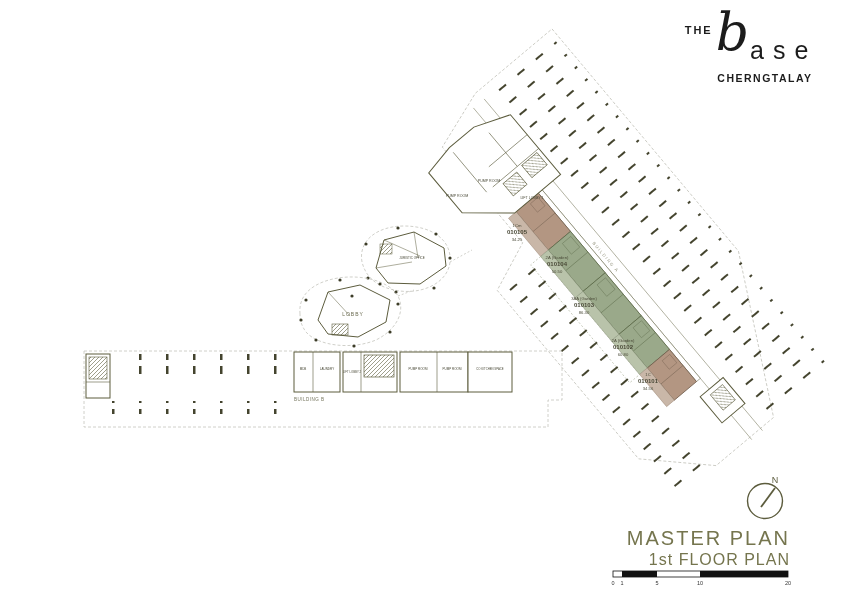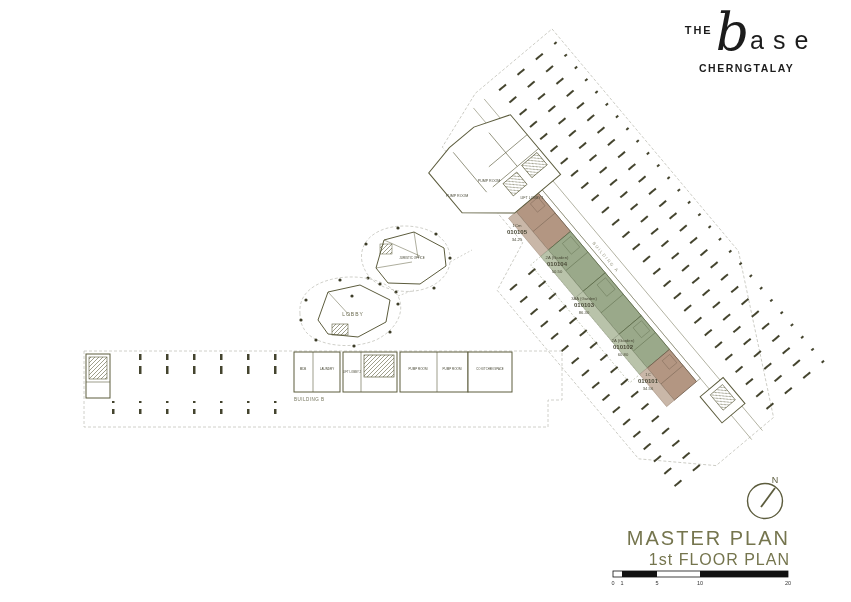--- a/index.html
+++ b/index.html
@@ -1,25 +1,25 @@
 <!DOCTYPE html>
 <html><head>
 <meta charset="utf-8">
 <style>
   html,body{margin:0;padding:0;background:#ffffff;}
   #stage{position:relative;width:851px;height:602px;background:#ffffff;overflow:hidden;
          font-family:"Liberation Sans", sans-serif;}
   svg text{font-family:"Liberation Sans", sans-serif;}
   
-  .logo{position:absolute;top:12px;right:20px;width:160px;color:#1c1c1c;}
+  .logo{position:absolute;top:12px;right:20px;width:160px;color:#1c1c1c;text-align:center;}
   .logo-row{display:flex;justify-content:center;align-items:flex-start;}
   .logo-the{font-size:11px;font-weight:bold;letter-spacing:2px;margin-top:12px;}
   .logo-b{font-family:"DejaVu Serif", serif;font-style:italic;font-size:52px;line-height:0.78;
           margin:0 1px 0 3px;font-weight:400;}
-  .logo-rest{font-size:25px;letter-spacing:9px;margin-top:14px;}
+  .logo-rest{font-size:25px;letter-spacing:9px;margin-top:24px;}
   .logo-loc{font-size:10.5px;font-weight:bold;letter-spacing:1.5px;margin-top:7px;padding-left:28px;}
 </style>
 </head>
 <body>
 
 <div id="stage">
 
 <svg width="851" height="602" viewBox="0 0 851 602">
   <defs>
     <pattern id="hatch" width="4" height="4" patternUnits="userSpaceOnUse">

